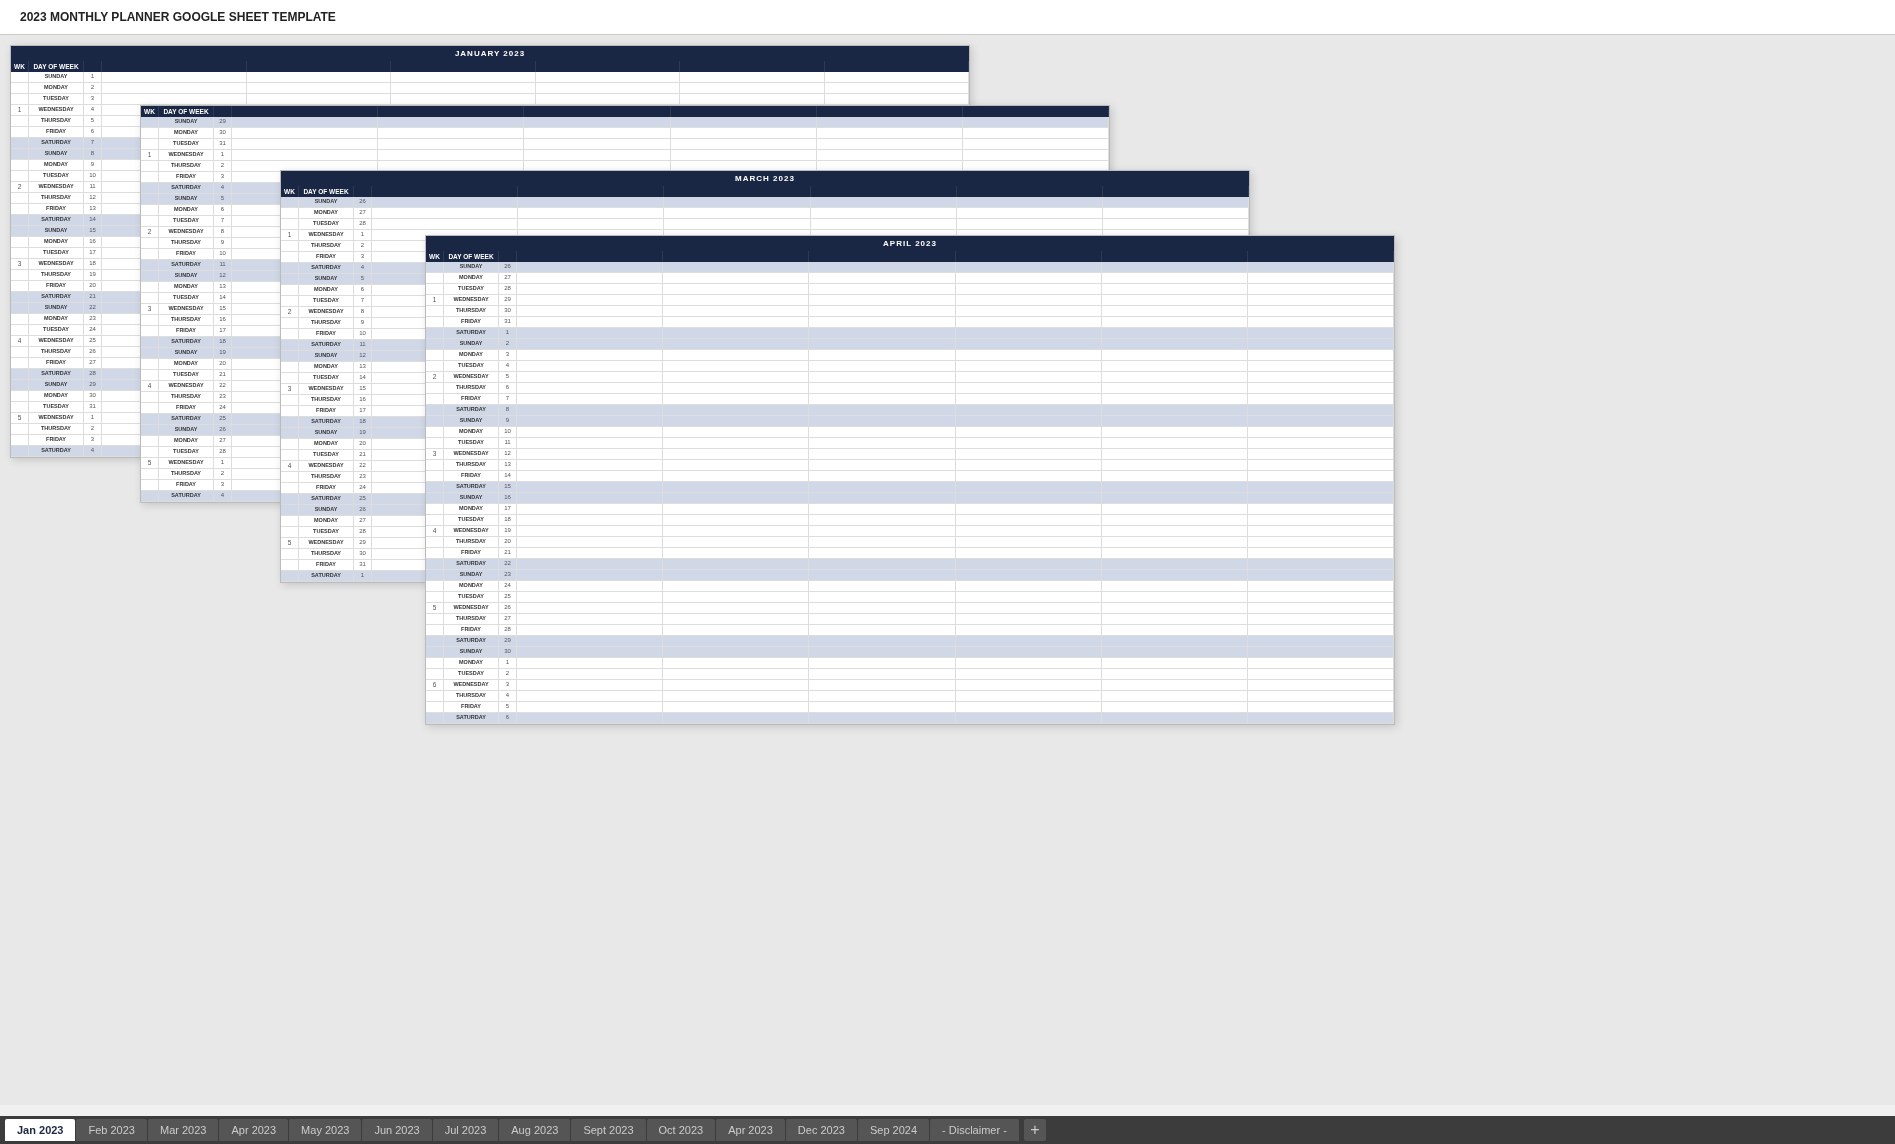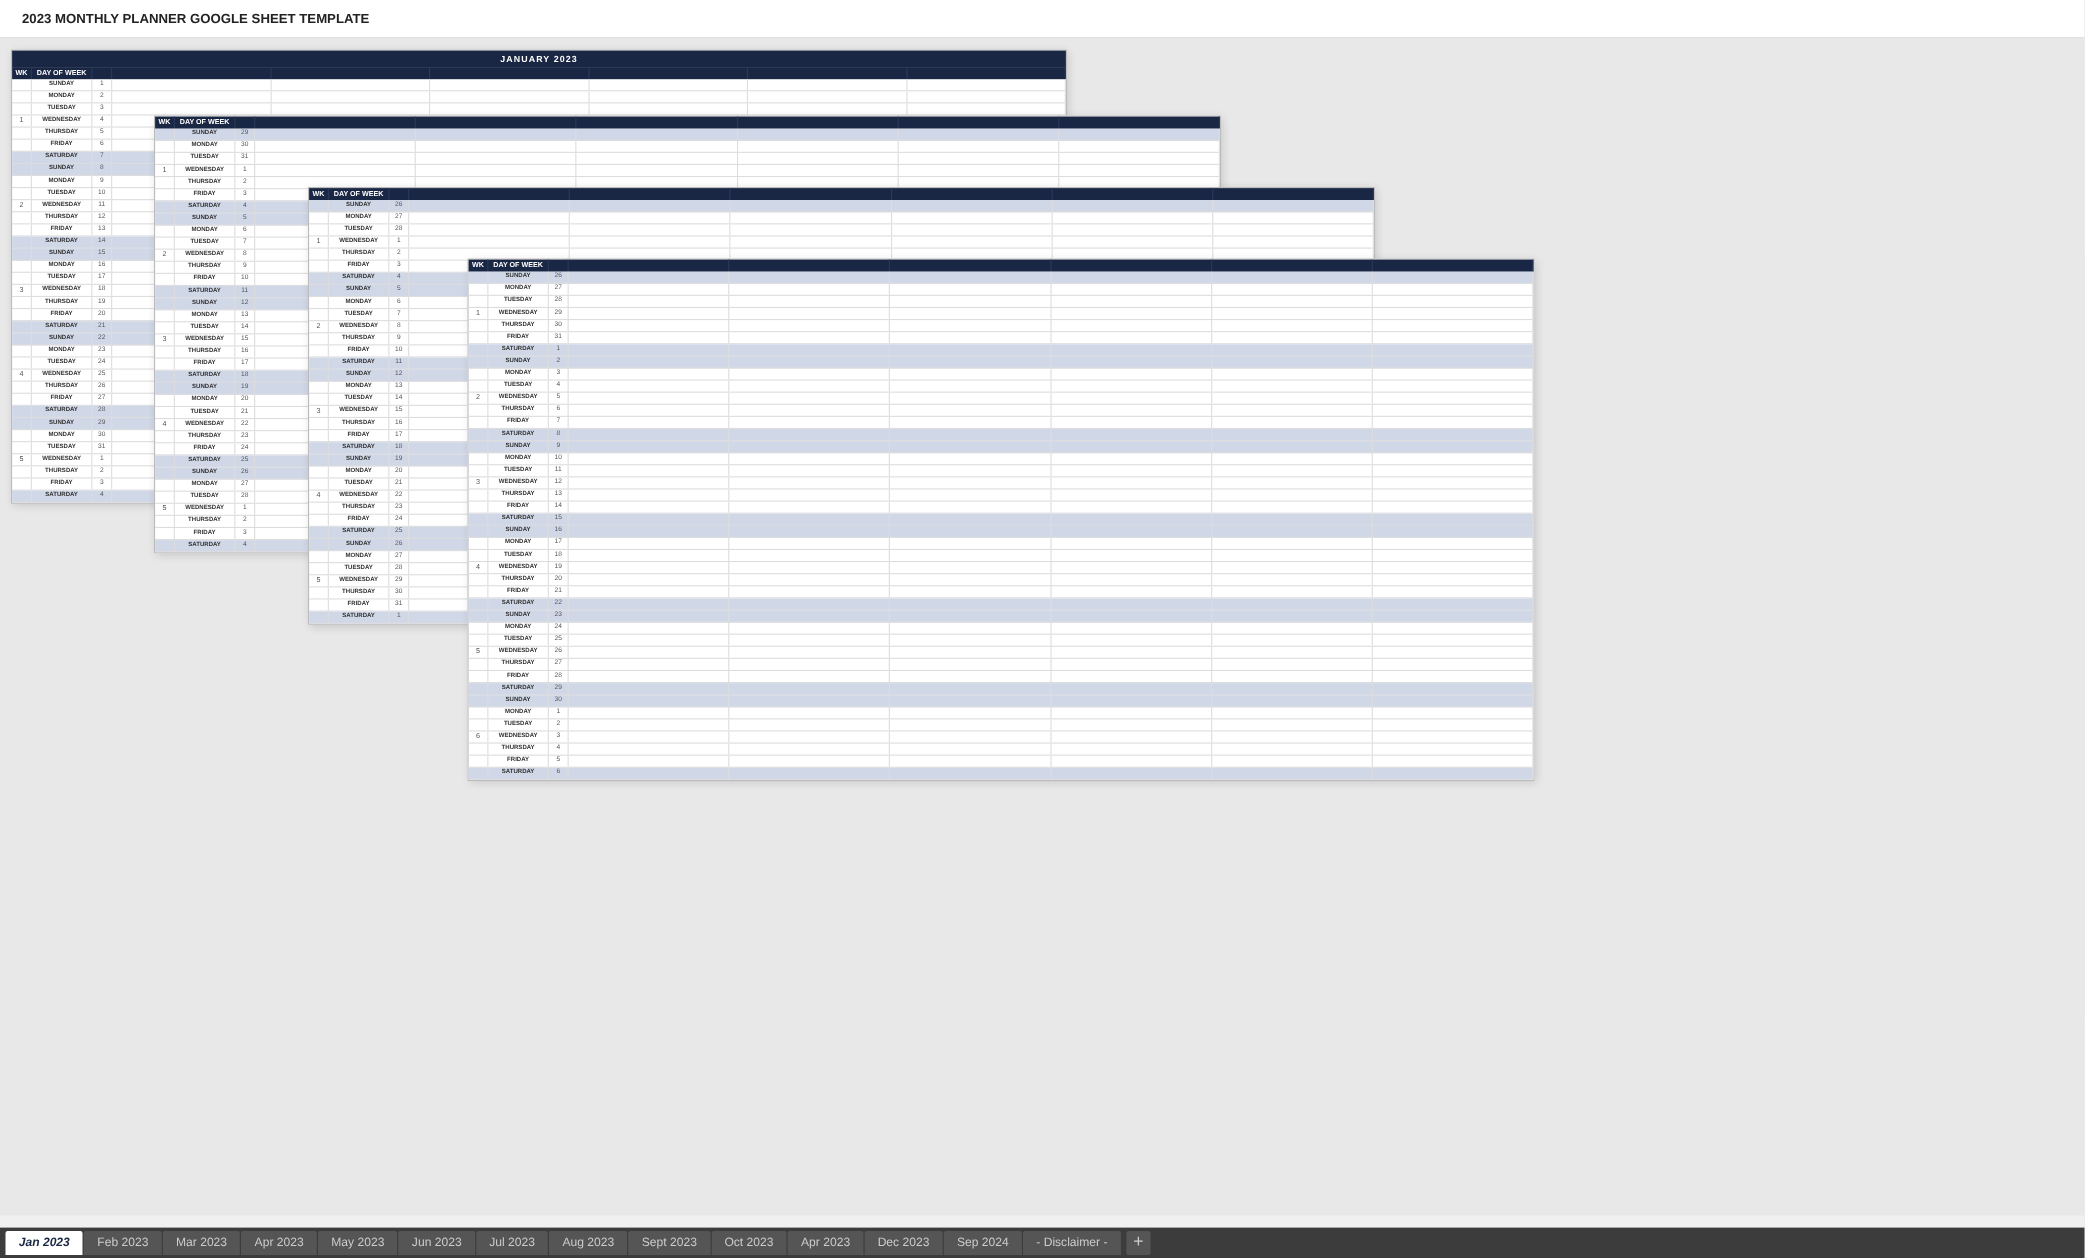--- a/index.html
+++ b/index.html
@@ -125,21 +125,20 @@
       cursor: pointer;
       border-radius: 2px 2px 0 0;
       white-space: nowrap;
       color: #ccc;
       background: #555;
     }
     .tab.active {
       background: white;
       color: #1a2744;
       font-weight: bold;
-      font-style: italic;
     }
     .tab-add {
       width: 22px;
       height: 22px;
       display: flex;
       align-items: center;
       justify-content: center;
       background: #555;
       color: #ccc;
       border-radius: 2px;
@@ -986,20 +985,21 @@
           <div class="cal-cell data-cell data-col"></div>
           <div class="cal-cell data-cell data-col"></div>
           <div class="cal-cell data-cell data-col"></div>
           <div class="cal-cell data-cell data-col"></div>
           <div class="cal-cell data-cell data-col"></div>
         </div>
       </div>
   </div>
 
   <div id="panel-mar" class="sheet-panel">
+    <div class="cal-header">MARCH 2023</div>
     <div class="col-headers">
       <div class="col-header-cell wk-col">WK</div>
       <div class="col-header-cell dow-col">DAY OF WEEK</div>
       <div class="col-header-cell num-col"></div>
       <div class="col-header-cell data-col"></div>
       <div class="col-header-cell data-col"></div>
       <div class="col-header-cell data-col"></div>
       <div class="col-header-cell data-col"></div>
       <div class="col-header-cell data-col"></div>
       <div class="col-header-cell data-col"></div>
@@ -1387,20 +1387,21 @@
           <div class="cal-cell data-cell data-col"></div>
           <div class="cal-cell data-cell data-col"></div>
           <div class="cal-cell data-cell data-col"></div>
           <div class="cal-cell data-cell data-col"></div>
           <div class="cal-cell data-cell data-col"></div>
         </div>
       </div>
   </div>
 
   <div id="panel-apr" class="sheet-panel">
+    <div class="cal-header">APRIL 2023</div>
     <div class="col-headers">
       <div class="col-header-cell wk-col">WK</div>
       <div class="col-header-cell dow-col">DAY OF WEEK</div>
       <div class="col-header-cell num-col"></div>
       <div class="col-header-cell data-col"></div>
       <div class="col-header-cell data-col"></div>
       <div class="col-header-cell data-col"></div>
       <div class="col-header-cell data-col"></div>
       <div class="col-header-cell data-col"></div>
       <div class="col-header-cell data-col"></div>

